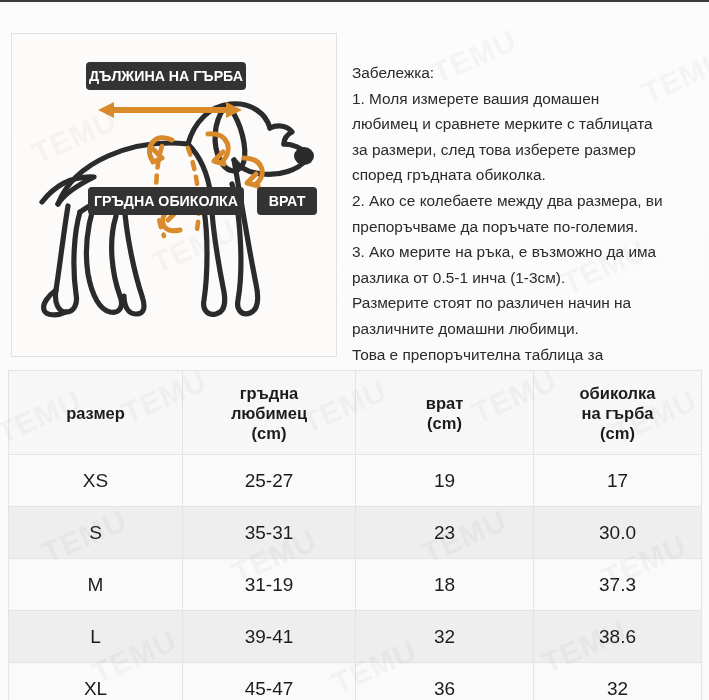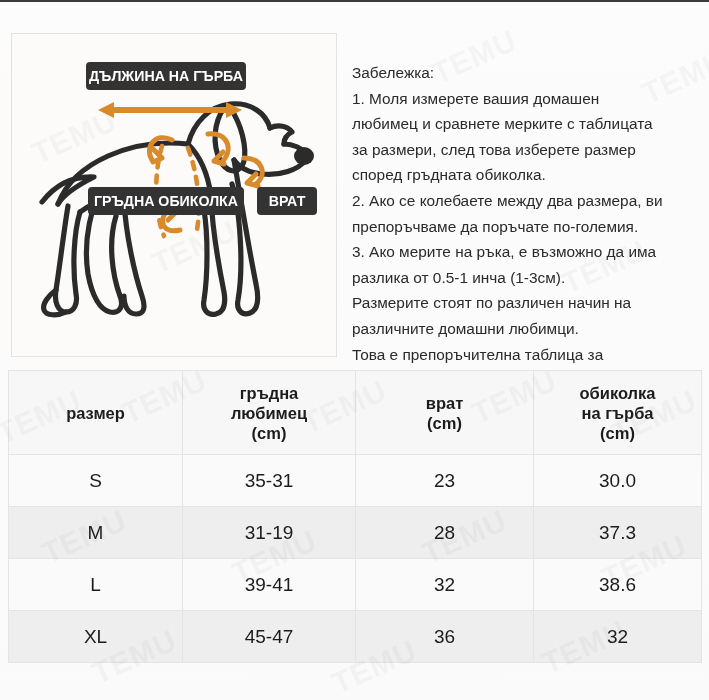--- a/index.html
+++ b/index.html
@@ -251,29 +251,35 @@
         </th>
         <th>
           <span>обиколка</span>
           <span class="sub">на гърба</span>
           <span class="sub">(cm)</span>
         </th>
       </tr>
     </thead>
     <tbody>
       <tr>
+        <td>XS</td>
+        <td>25-27</td>
+        <td>19</td>
+        <td>17</td>
+      </tr>
+      <tr>
         <td>S</td>
         <td>35-31</td>
         <td>23</td>
         <td>30.0</td>
       </tr>
       <tr>
         <td>M</td>
         <td>31-19</td>
-        <td>28</td>
+        <td>18</td>
         <td>37.3</td>
       </tr>
       <tr>
         <td>L</td>
         <td>39-41</td>
         <td>32</td>
         <td>38.6</td>
       </tr>
       <tr>
         <td>XL</td>

